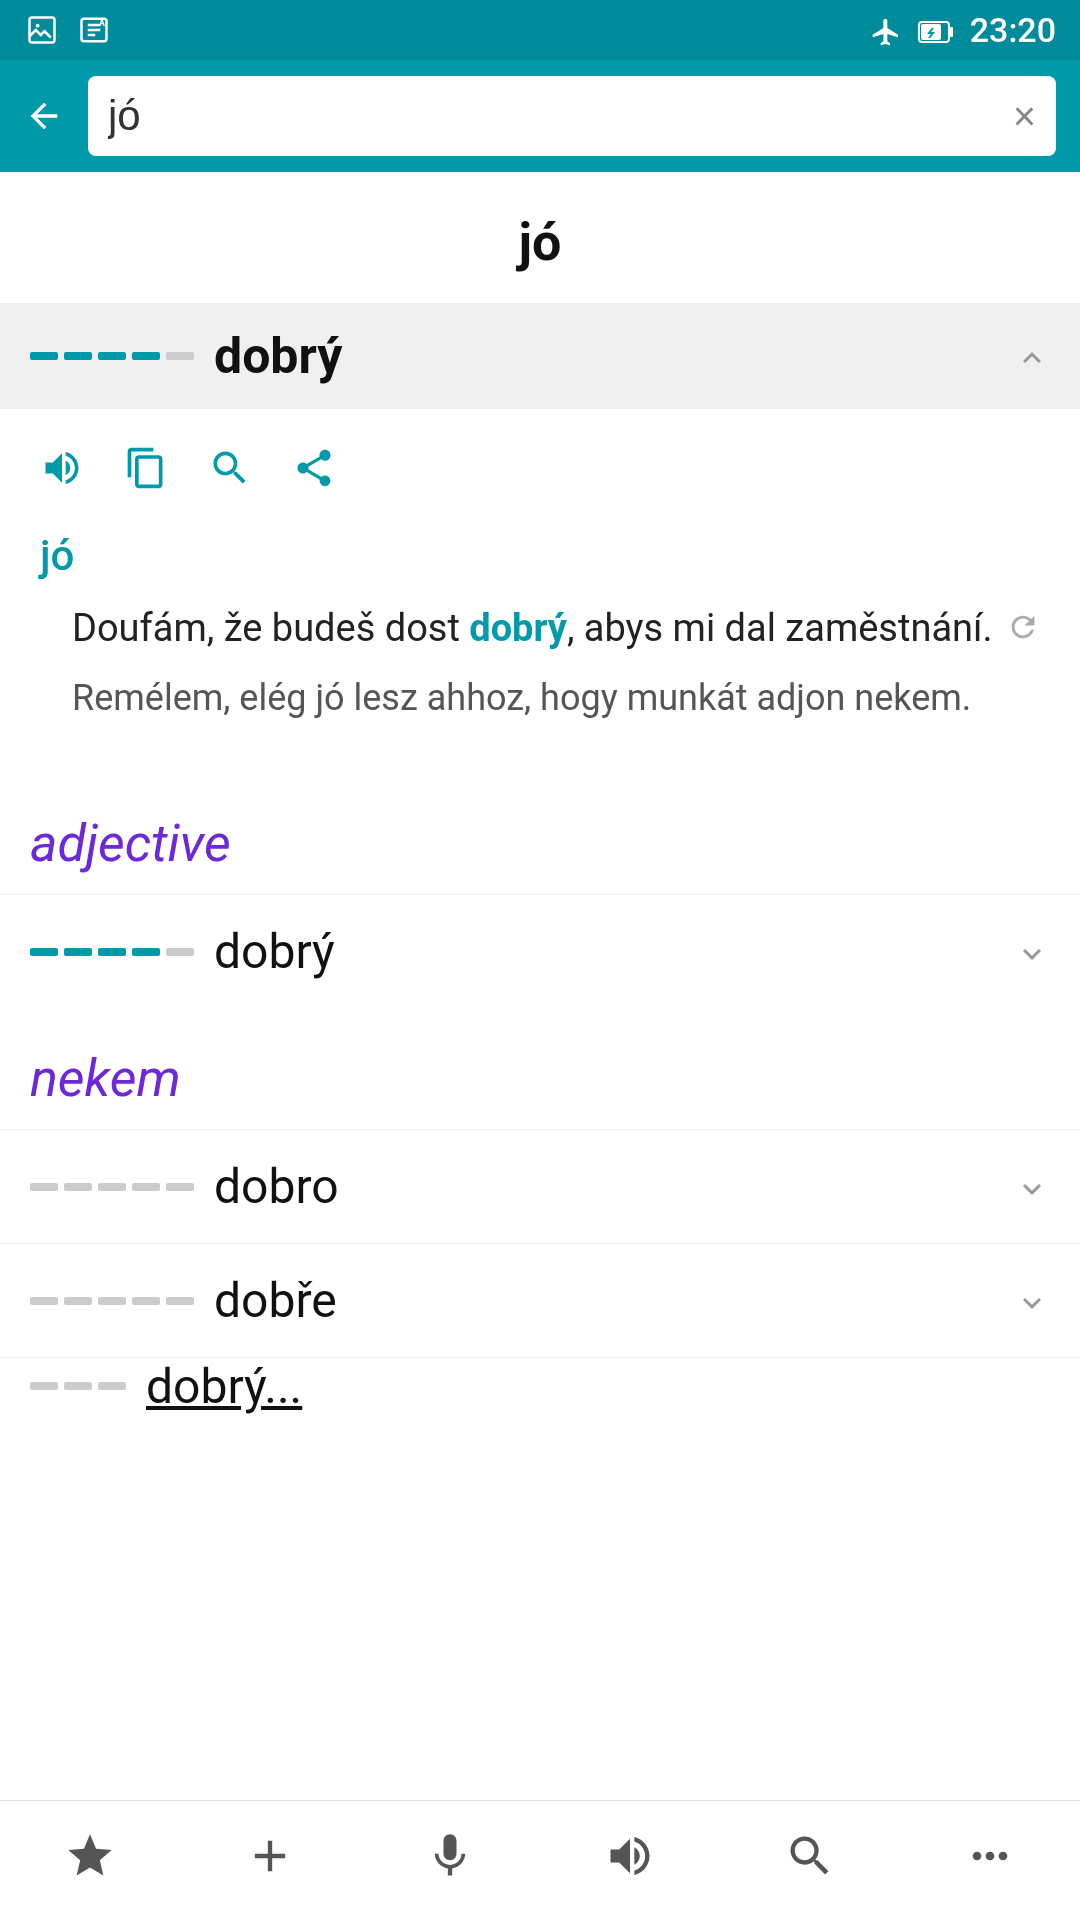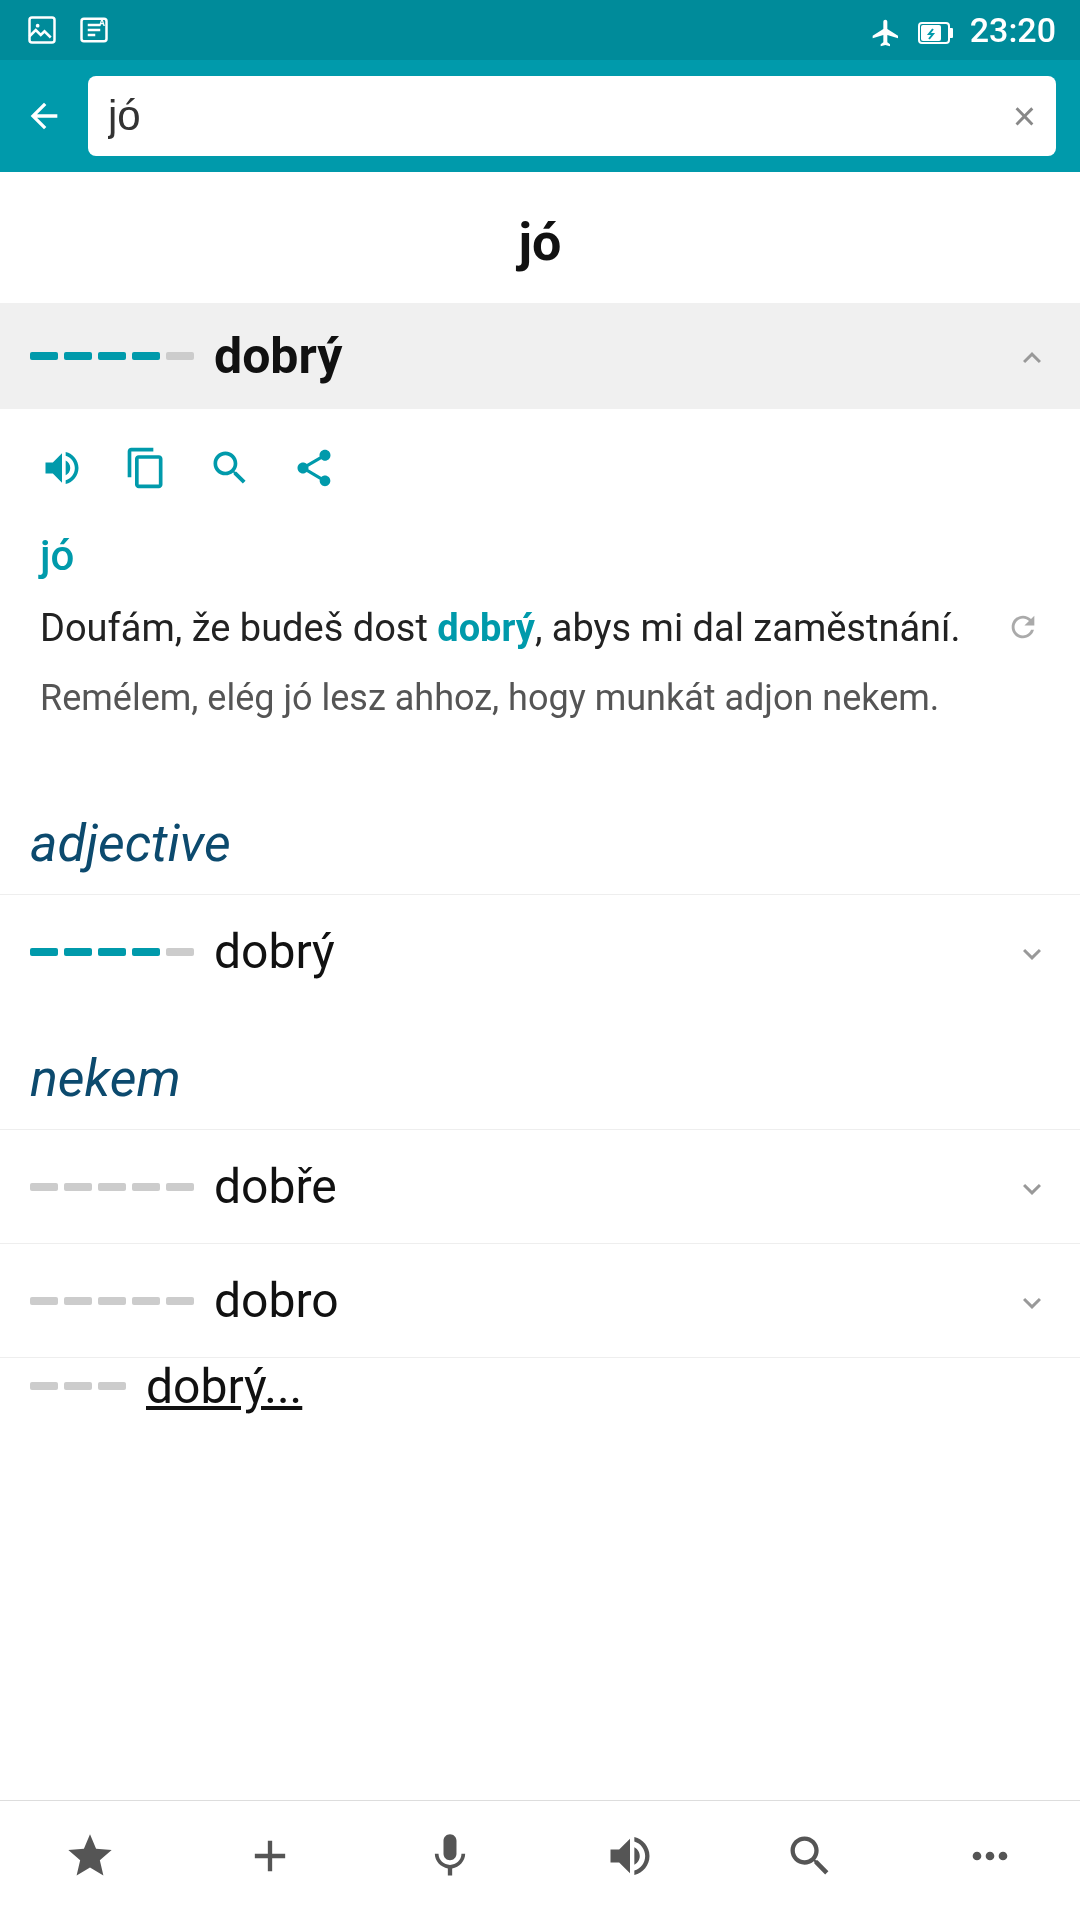--- a/index.html
+++ b/index.html
@@ -26,21 +26,21 @@
       height: 60px;
     }
     .status-left {
       display: flex;
       gap: 16px;
       align-items: center;
     }
     .status-right {
       display: flex;
       gap: 16px;
-      align-items: center;
+      align-items: flex-start;
       font-size: 32px;
       font-weight: 500;
     }
     .status-icon {
       width: 36px;
       height: 36px;
       display: inline-flex;
       align-items: center;
       justify-content: center;
     }
@@ -196,21 +196,21 @@
       color: #aaa;
       font-size: 34px;
       float: right;
       margin-top: 4px;
     }
 
     
     .category-label {
       font-size: 52px;
       font-style: italic;
-      color: #0c4a6e;
+      color: #6d28d9;
       padding: 40px 30px 20px;
       font-weight: 400;
     }
 
     
     .translation-row {
       display: flex;
       align-items: center;
       padding: 28px 30px;
       border-top: 1px solid #eee;
@@ -336,21 +336,21 @@
         </span>
         <span class="action-icon">
           <svg width="44" height="44" viewBox="0 0 24 24" fill="#009aab">
             <path d="M18 16.08c-.76 0-1.44.3-1.96.77L8.91 12.7c.05-.23.09-.46.09-.7s-.04-.47-.09-.7l7.05-4.11c.54.5 1.25.81 2.04.81 1.66 0 3-1.34 3-3s-1.34-3-3-3-3 1.34-3 3c0 .24.04.47.09.7L8.04 9.81C7.5 9.31 6.79 9 6 9c-1.66 0-3 1.34-3 3s1.34 3 3 3c.79 0 1.5-.31 2.04-.81l7.12 4.16c-.05.21-.08.43-.08.65 0 1.61 1.31 2.92 2.92 2.92 1.61 0 2.92-1.31 2.92-2.92s-1.31-2.92-2.92-2.92z"></path>
           </svg>
         </span>
       </div>
 
       <div class="source-word">jó</div>
 
-      <div style="position:relative;">
+      <div style="position:relative;margin-left:32px;">
         <span class="refresh-icon">
           <svg width="34" height="34" viewBox="0 0 24 24" fill="#aaa">
             <path d="M17.65 6.35C16.2 4.9 14.21 4 12 4c-4.42 0-7.99 3.58-7.99 8s3.57 8 7.99 8c3.73 0 6.84-2.55 7.73-6h-2.08c-.82 2.33-3.04 4-5.65 4-3.31 0-6-2.69-6-6s2.69-6 6-6c1.66 0 3.14.69 4.22 1.78L13 11h7V4l-2.35 2.35z"></path>
           </svg>
         </span>
         <p class="example-sentence">
           Doufám, že budeš dost <span class="example-highlight">dobrý</span>, abys mi dal zaměstnání.
         </p>
         <p class="example-translation">Remélem, elég jó lesz ahhoz, hogy munkát adjon nekem.</p>
       </div>
@@ -382,44 +382,44 @@
     <div class="category-label">nekem</div>
 
     <div class="translation-row">
       <div class="confidence-bars">
         <div class="bar bar-empty" style="background:#ccc;"></div>
         <div class="bar bar-empty" style="background:#ccc;"></div>
         <div class="bar bar-empty" style="background:#ccc;"></div>
         <div class="bar bar-empty" style="background:#ccc;"></div>
         <div class="bar bar-empty" style="background:#ccc;"></div>
       </div>
+      <span class="translation-row-word">dobro</span>
+      <span class="chevron-down">
+        <svg width="36" height="36" viewBox="0 0 24 24" fill="#999">
+          <path d="M16.59 8.59L12 13.17 7.41 8.59 6 10l6 6 6-6z"></path>
+        </svg>
+      </span>
+    </div>
+
+    <div class="translation-row">
+      <div class="confidence-bars">
+        <div class="bar bar-empty" style="background:#ccc;"></div>
+        <div class="bar bar-empty" style="background:#ccc;"></div>
+        <div class="bar bar-empty" style="background:#ccc;"></div>
+        <div class="bar bar-empty" style="background:#ccc;"></div>
+        <div class="bar bar-empty" style="background:#ccc;"></div>
+      </div>
       <span class="translation-row-word">dobře</span>
       <span class="chevron-down">
         <svg width="36" height="36" viewBox="0 0 24 24" fill="#999">
           <path d="M16.59 8.59L12 13.17 7.41 8.59 6 10l6 6 6-6z"></path>
         </svg>
       </span>
     </div>
 
-    <div class="translation-row">
-      <div class="confidence-bars">
-        <div class="bar bar-empty" style="background:#ccc;"></div>
-        <div class="bar bar-empty" style="background:#ccc;"></div>
-        <div class="bar bar-empty" style="background:#ccc;"></div>
-        <div class="bar bar-empty" style="background:#ccc;"></div>
-        <div class="bar bar-empty" style="background:#ccc;"></div>
-      </div>
-      <span class="translation-row-word">dobro</span>
-      <span class="chevron-down">
-        <svg width="36" height="36" viewBox="0 0 24 24" fill="#999">
-          <path d="M16.59 8.59L12 13.17 7.41 8.59 6 10l6 6 6-6z"></path>
-        </svg>
-      </span>
-    </div>
-
     <div class="translation-row" style="overflow:hidden; max-height:40px;">
       <div class="confidence-bars">
         <div class="bar bar-empty" style="background:#ccc;"></div>
         <div class="bar bar-empty" style="background:#ccc;"></div>
         <div class="bar bar-empty" style="background:#ccc;"></div>
       </div>
       <span class="translation-row-word" style="color:#111; font-size:48px;text-decoration:underline;">dobrý...</span>
     </div>
   </div>
 

